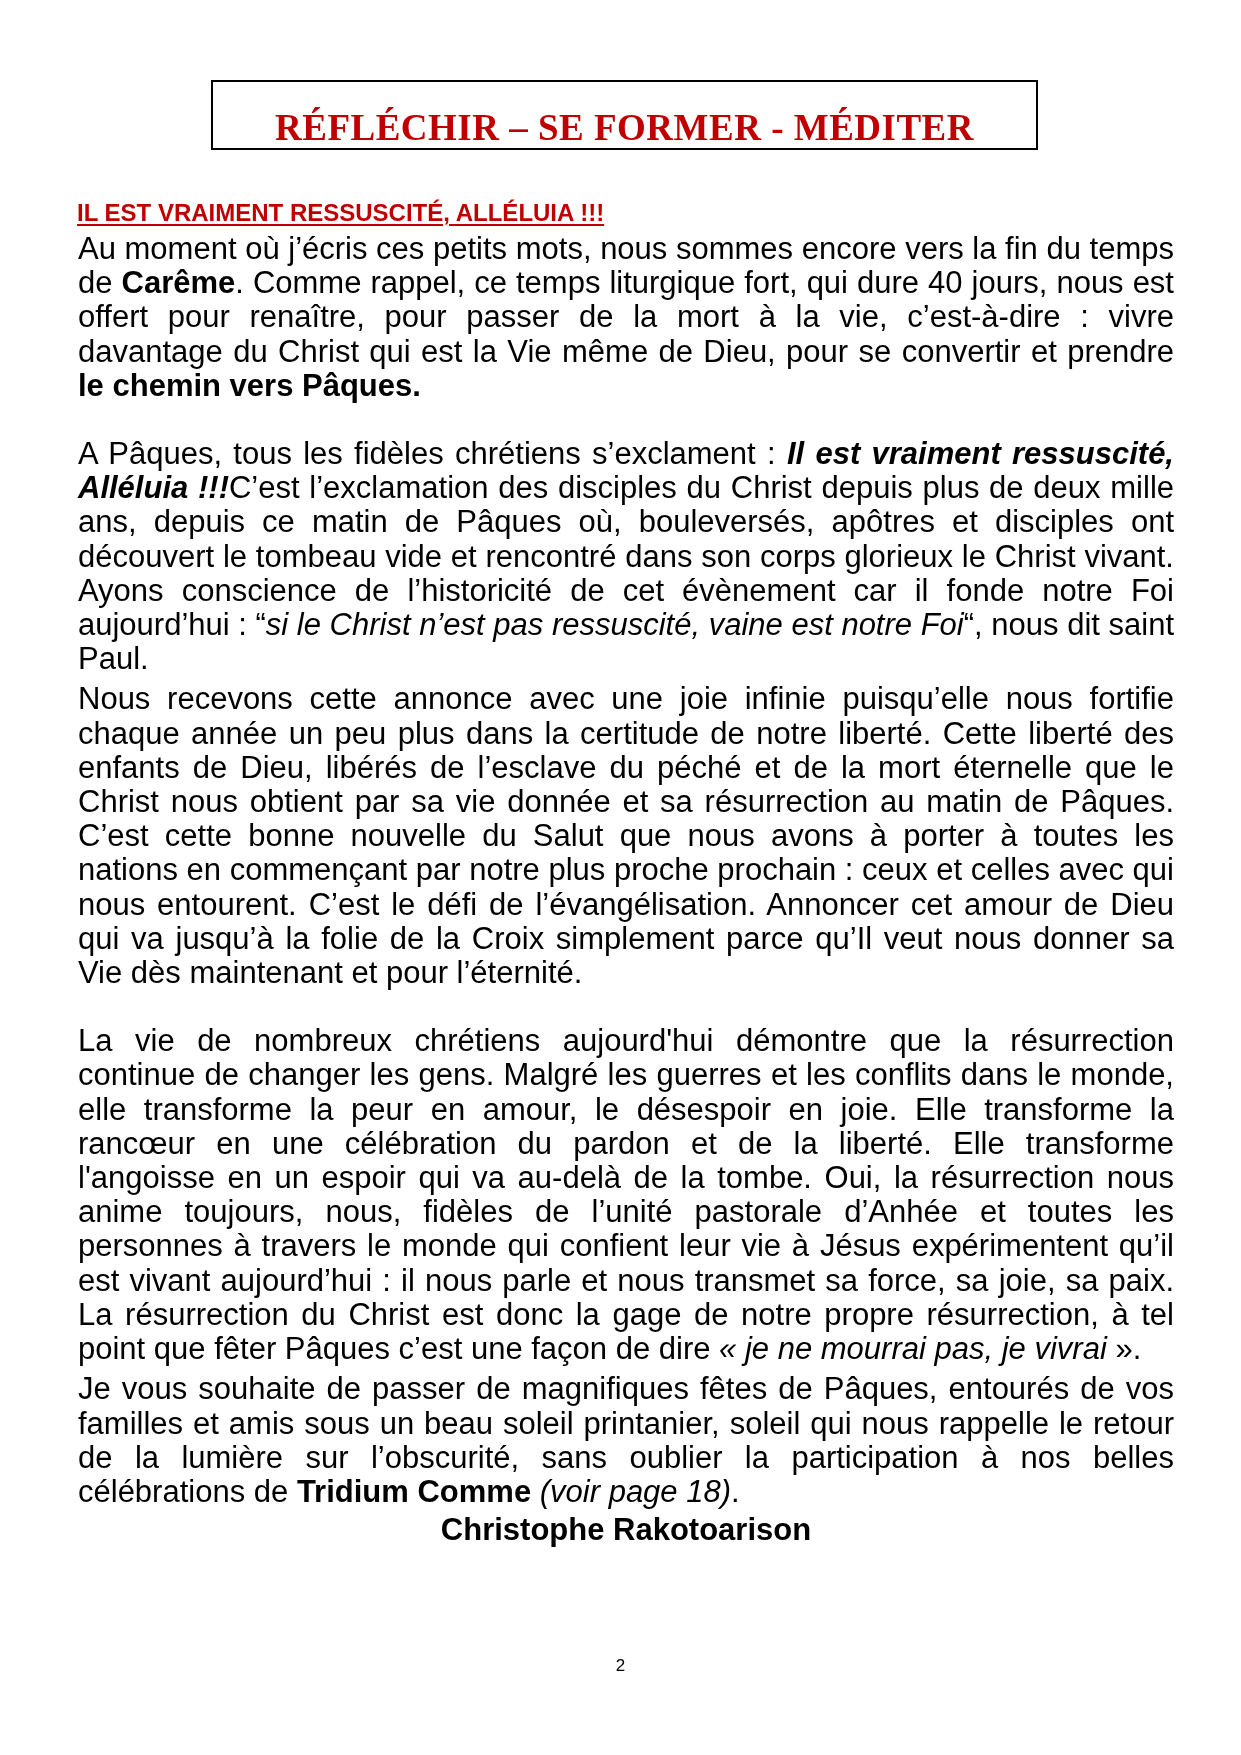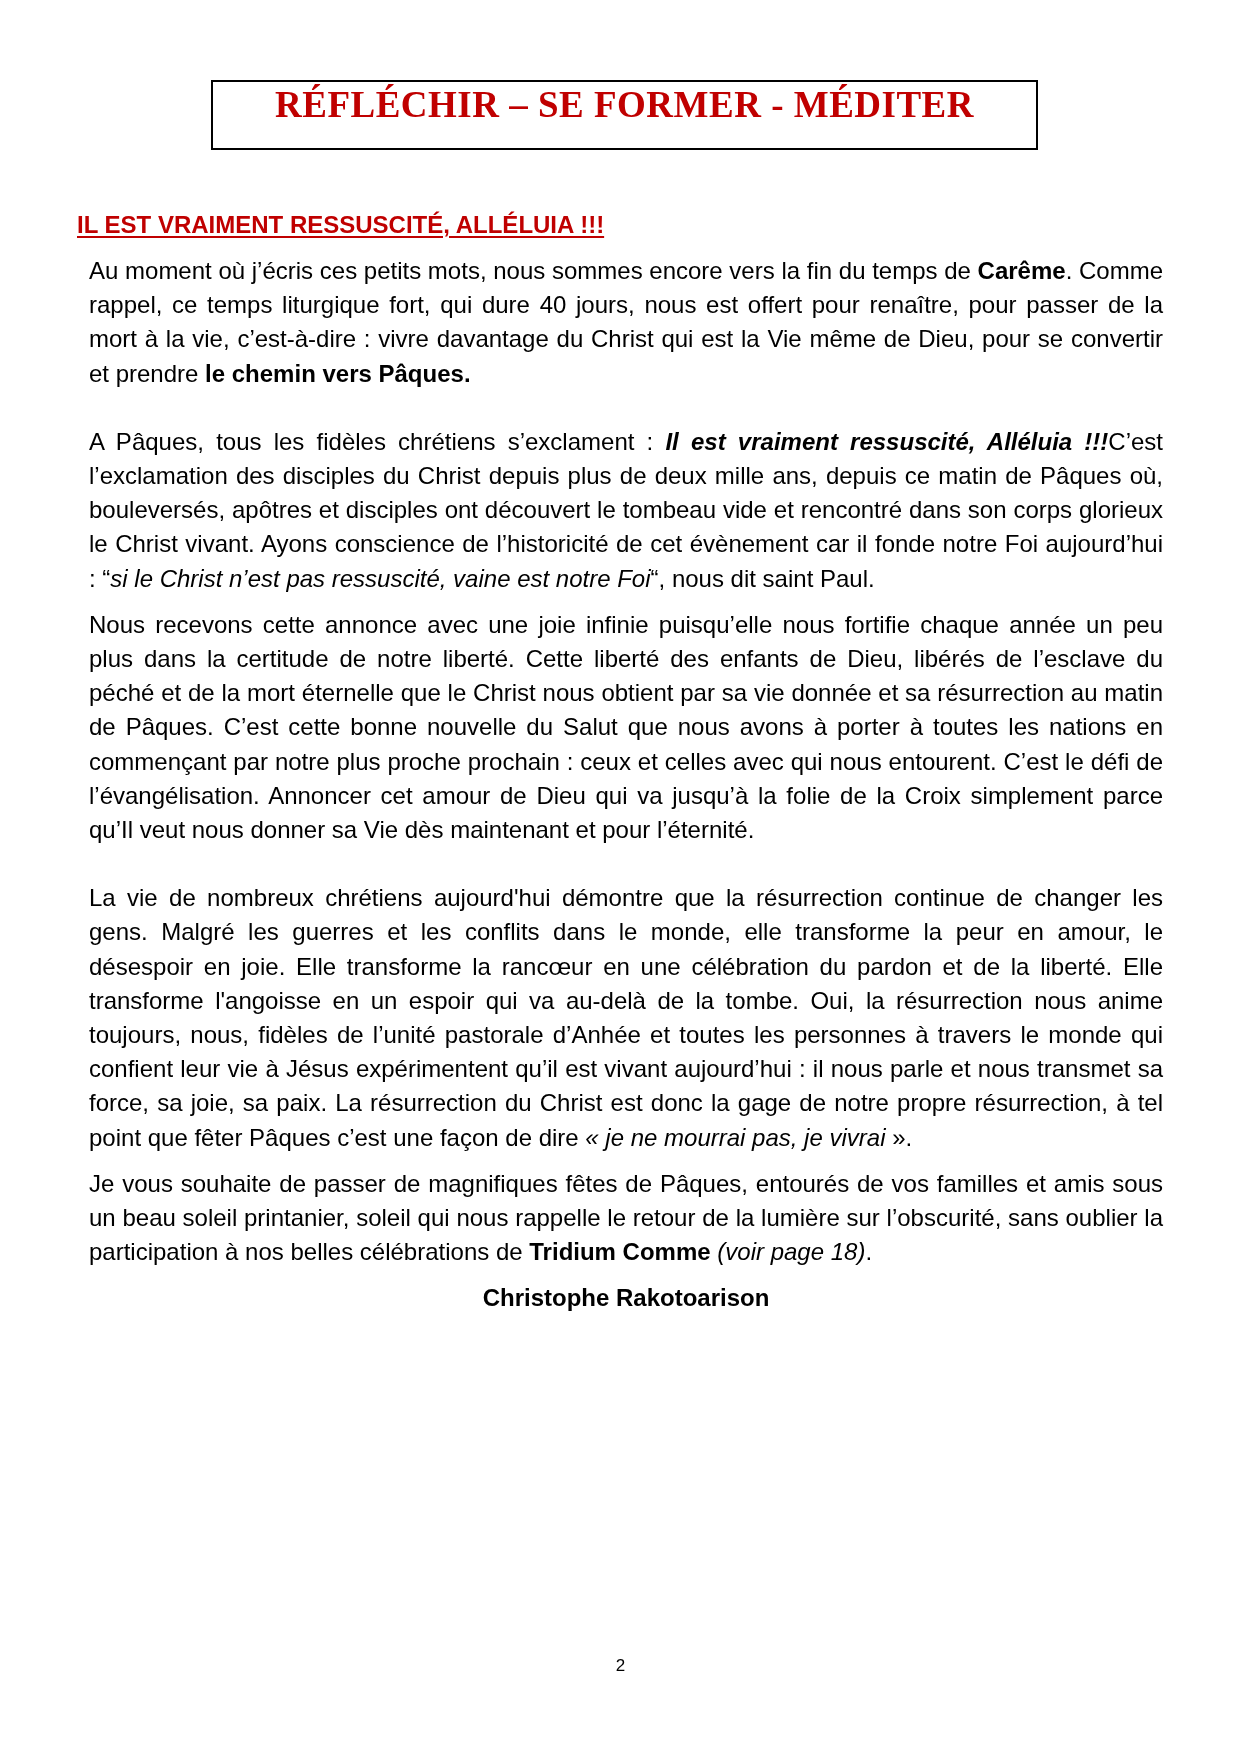--- a/index.html
+++ b/index.html
@@ -1,26 +1,26 @@
 <!DOCTYPE html>
 <html><head>
 <meta charset="utf-8">
 <style>
   html, body { margin: 0; padding: 0; background: #ffffff; }
   body { width: 1241px; height: 1755px; position: relative; overflow: hidden;
          font-family: "Liberation Sans", sans-serif; color: #000; }
   .title-box { position: absolute; left: 211px; top: 80px; width: 827px; height: 70px;
                border: 2px solid #000; box-sizing: border-box;
-               display: flex; align-items: flex-start; justify-content: center; }
+               display: flex; align-items: flex-end; justify-content: center; }
   .title-box span { font-family: "Liberation Serif", serif; font-weight: bold;
                     font-size: 37px; color: #c00000; letter-spacing: 0.5px; transform: scaleY(1.05); }
-  .content { position: absolute; left: 77px; top: 208px; width: 1098px; }
+  .content { position: absolute; left: 77px; top: 196px; width: 1098px; }
   .heading { color: #c00000; font-weight: bold; font-size: 24px; text-decoration: underline;
              text-decoration-thickness: 2px; text-underline-offset: 3px; margin: 0 0 2px 0; line-height: 34px; }
-  p { margin: 12px; font-size: 24px; line-height: 34.2px; text-align: justify; }
+  p { margin: 1px; font-size: 31px; line-height: 34.2px; text-align: justify; }
   p.gap-big { margin-top: 34px; }
   p.gap-small { margin-top: 6px; }
   .sig { text-align: center; font-weight: bold; margin-top: 4px; }
   .page-num { position: absolute; left: 0; width: 1241px; top: 1656px; text-align: center;
               font-family: "Liberation Sans", sans-serif; font-size: 17px; }
   b.bi { font-weight: bold; font-style: italic; }
 </style>
 </head>
 <body>
 

